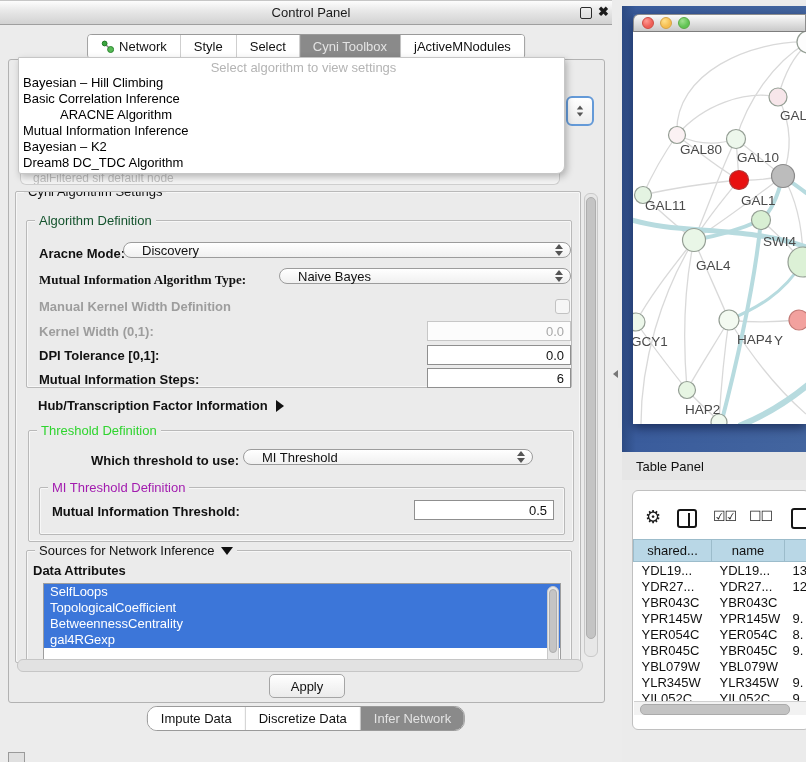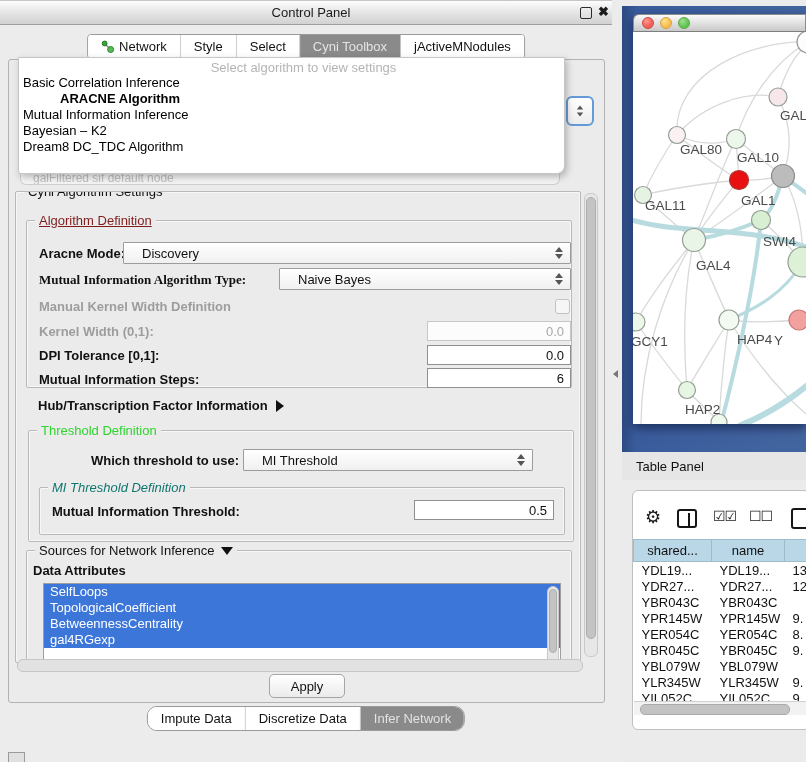--- a/index.html
+++ b/index.html
@@ -16,38 +16,38 @@
   .tabbar{display:flex;height:23px;background:#fff;border:1px solid #9a9a9a;border-radius:4px;overflow:hidden;align-items:stretch;}
   .tab{display:flex;align-items:center;padding:0 13px;font-size:13px;color:#111;border-right:1px solid #c9c9c9;background:#fff;white-space:nowrap;}
   .tab:last-child{border-right:none;}
   .tab.sel{background:#8a8a8a;color:#e3e3e3;}
   
   .panelA{left:8px;top:59px;width:595px;height:642px;border:1px solid #b2b2b2;border-radius:3px;background:#ebebeb;}
   .group{position:absolute;border:1px solid #b9b9b9;border-radius:2px;box-shadow:inset 0 0 0 1px #f7f7f7;}
   .gtitle{position:absolute;top:-8px;left:8px;background:#ebebeb;padding:0 4px;font-size:13px;white-space:nowrap;}
   .lbl{position:absolute;font-size:13px;font-weight:bold;white-space:nowrap;}
   .lbl.dis{color:#9d9d9d;}
-  .combo{position:absolute;height:22px;background:linear-gradient(#ffffff,#f0f0f0);border:1px solid #9c9c9c;
-    border-radius:1px;display:flex;align-items:center;font-size:13px;padding-left:18px;box-sizing:border-box;}
+  .combo{position:absolute;height:16px;background:linear-gradient(#ffffff,#f0f0f0);border:1px solid #9c9c9c;
+    border-radius:9px;display:flex;align-items:center;font-size:13px;padding-left:18px;box-sizing:border-box;}
   .spin{margin-left:auto;margin-right:7px;display:flex;flex-direction:column;gap:2px;align-items:center;}
   .tri-u{width:0;height:0;border-left:4px solid transparent;border-right:4px solid transparent;border-bottom:5px solid #555;}
   .tri-d{width:0;height:0;border-left:4px solid transparent;border-right:4px solid transparent;border-top:5px solid #555;}
   .field{position:absolute;height:20px;background:#fff;border:1px solid #8f8f8f;font-size:13px;
     display:flex;align-items:center;justify-content:flex-end;padding-right:6px;box-sizing:border-box;}
   .field.dis{border-color:#c7c7c7;color:#a8a8a8;background:#fcfcfc;}
   .checkbox{position:absolute;width:13px;height:13px;border:1px solid #c2c2c2;border-radius:3px;background:#f6f6f6;}
   .vscroll{position:absolute;width:12px;background:#e7e7e7;border:1px solid #c9c9c9;border-radius:6px;}
   .vthumb{position:absolute;left:1px;width:8px;background:#c4c4c4;border:1px solid #aeaeae;border-radius:5px;}
   .hbar{position:absolute;height:11px;background:#e2e2e2;border:1px solid #c6c6c6;border-radius:6px;}
   
   .popup{left:18px;top:57px;width:545px;height:115px;background:#fff;border:1px solid #c6c6c6;
     border-radius:0 0 8px 3px;box-shadow:2px 3px 7px rgba(0,0,0,.25);z-index:30;}
   .popup .ph{font-size:13px;color:#b4b4b4;text-align:center;margin-top:2px;padding-left:24px;}
   .popup .it{font-size:13px;color:#000;height:16px;line-height:16px;padding-left:4px;}
-  .popup .it.bold{font-weight:bold;padding-left:41px;}
+  .popup .it.bold{font-weight:normal;padding-left:41px;}
   .ghost{left:20px;top:171px;width:526px;height:13px;background:#fdfdfd;border:1px solid #b9b9b9;border-top:none;
     border-radius:0 0 6px 6px;overflow:hidden;z-index:5;font-size:12px;color:#9a9a9a;opacity:.55;padding-left:12px;}
   .combostub{left:566px;top:96px;width:24px;height:26px;border:2px solid #649ad8;border-radius:6px;
     background:linear-gradient(#fff,#ececec);z-index:6;display:flex;align-items:center;justify-content:center;flex-direction:column;gap:2px;}
   
   .attr-list{position:absolute;background:#fff;border:1px solid #9e9e9e;overflow:hidden;}
   .attr-item{height:16px;line-height:16px;font-size:13px;color:#fff;background:#3c76d9;padding-left:6px;}
   
   .button{position:absolute;height:22px;background:linear-gradient(#ffffff,#ebebeb);border:1px solid #a5a5a5;
     border-radius:5px;font-size:13px;display:flex;align-items:center;justify-content:center;}
@@ -112,21 +112,21 @@
         <span>jActiveMNodules</span>
       </div>
   </div>
 
   <div class="abs panelA">
 
     <div class="group" style="left:6px;top:131px;width:564px;height:470px;overflow:hidden;">
       <span class="gtitle">Cyni Algorithm Settings</span>
 
       <div class="group" style="left:10px;top:28px;width:544px;height:166px;">
-        <span class="gtitle" style="color:#7f1d1d;text-decoration:underline;">Algorithm Definition</span>
+        <span class="gtitle" style="color:#14532d;">Algorithm Definition</span>
 
         <span class="lbl" style="left:12px;top:25px;">Aracne Mode:</span>
         <div class="combo" style="left:96px;top:21px;width:448px;">
           <span>Discovery</span>
           <span class="spin">
               <span class="tri-u"></span>
               <span class="tri-d"></span>
             </span>
         </div>
 
@@ -169,21 +169,21 @@
         <span class="lbl" style="left:62px;top:22px;">Which threshold to use:</span>
         <div class="combo" style="left:214px;top:18px;width:290px;">
           <span>MI Threshold</span>
           <span class="spin">
               <span class="tri-u"></span>
               <span class="tri-d"></span>
             </span>
         </div>
 
         <div class="group" style="left:10px;top:56px;width:524px;height:46px;">
-          <span class="gtitle" style="color:#0f766e;font-style:italic;">MI Threshold Definition</span>
+          <span class="gtitle" style="color:#a21caf;">MI Threshold Definition</span>
           <span class="lbl" style="left:12px;top:16px;">Mutual Information Threshold:</span>
           <div class="field" style="left:374px;top:12px;width:140px;">
             <span>0.5</span>
           </div>
         </div>
       </div>
 
       <div class="group" style="left:10px;top:358px;width:544px;height:130px;">
         <span class="gtitle" style="display:flex;align-items:center;gap:6px;">
           <span>Sources for Network Inference</span>
@@ -216,20 +216,21 @@
   <div class="abs ghost">
     <span>galFiltered sif default node</span>
   </div>
   <div class="abs combostub">
     <span class="tri-u" style="transform:scale(.8);"></span>
       <span class="tri-d" style="transform:scale(.8);"></span>
   </div>
 
   <div class="abs popup">
     <div class="ph">Select algorithm to view settings</div>
+    <div class="it">Bayesian – Hill Climbing</div>
     <div class="it">Basic Correlation Inference</div>
     <div class="it bold">ARACNE Algorithm</div>
     <div class="it">Mutual Information Inference</div>
     <div class="it">Bayesian – K2</div>
     <div class="it">Dream8 DC_TDC Algorithm</div>
   </div>
 
   <div class="abs tabbar" style="left:306px;top:706px;transform:translateX(-50%);border-radius:10px;">
     <div class="tab">
         <span>Impute Data</span>

